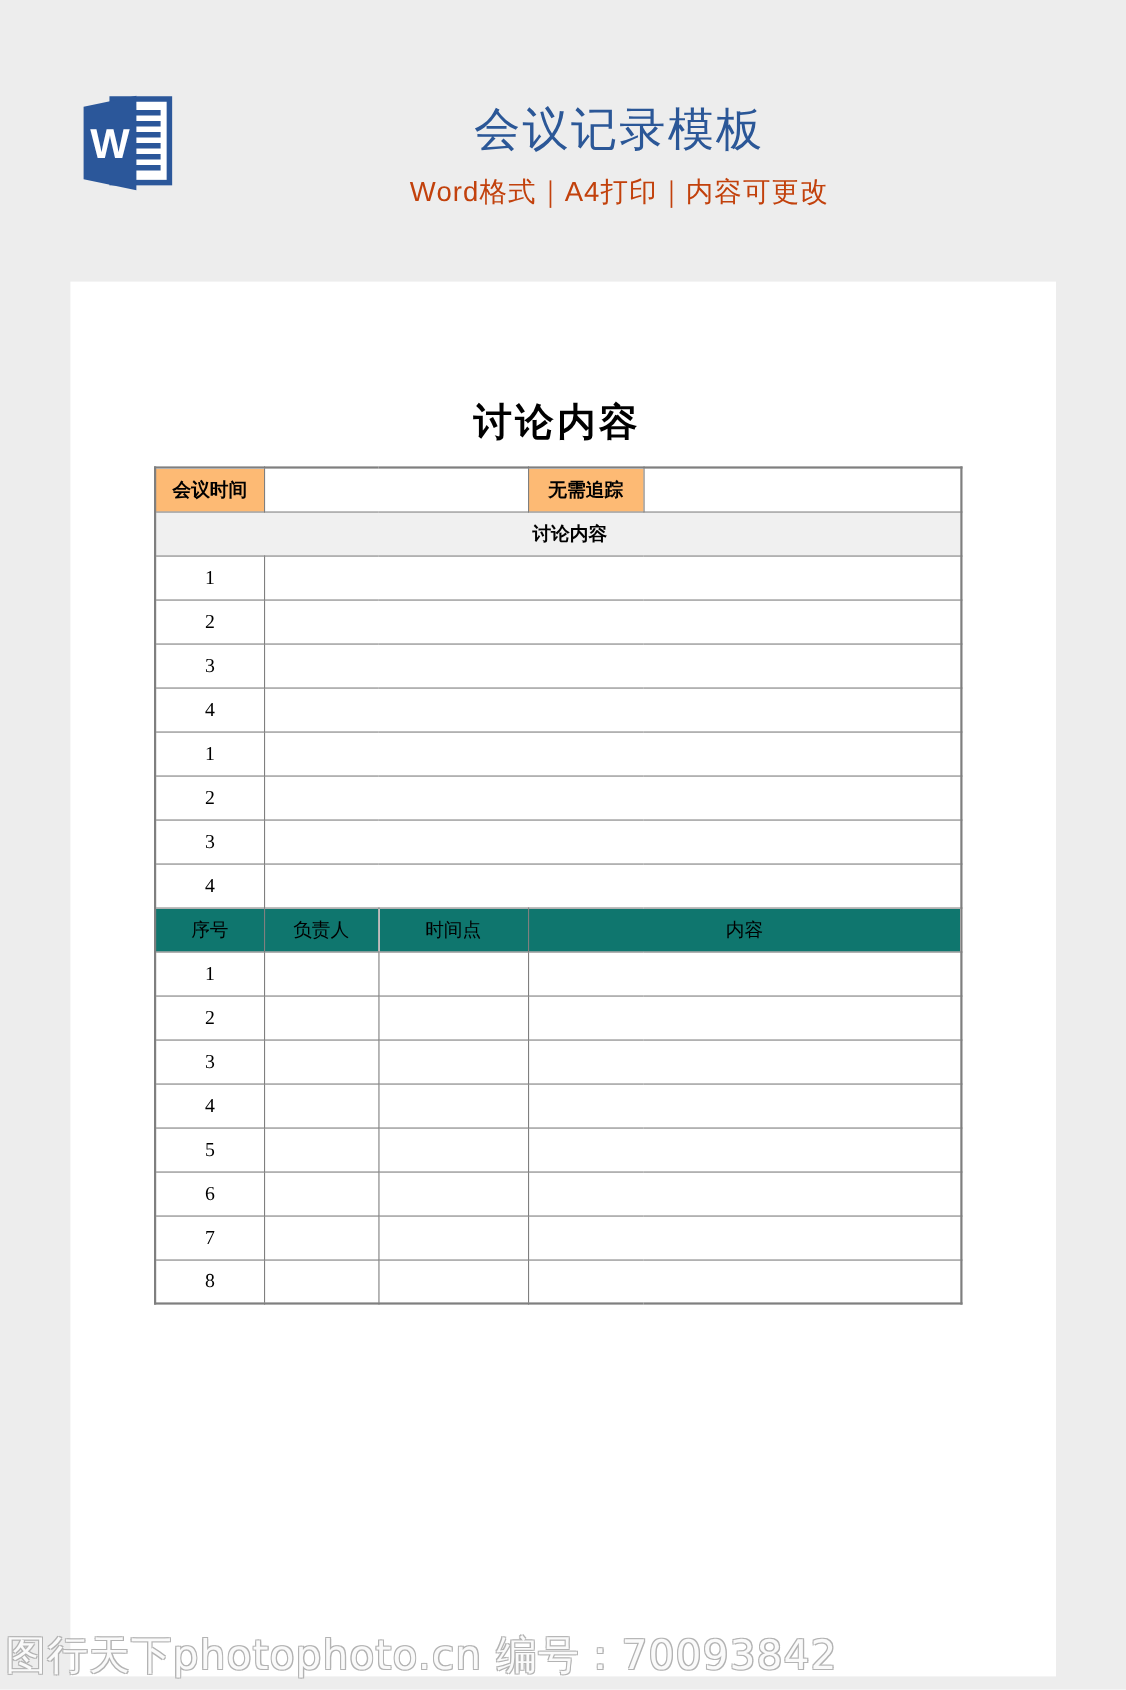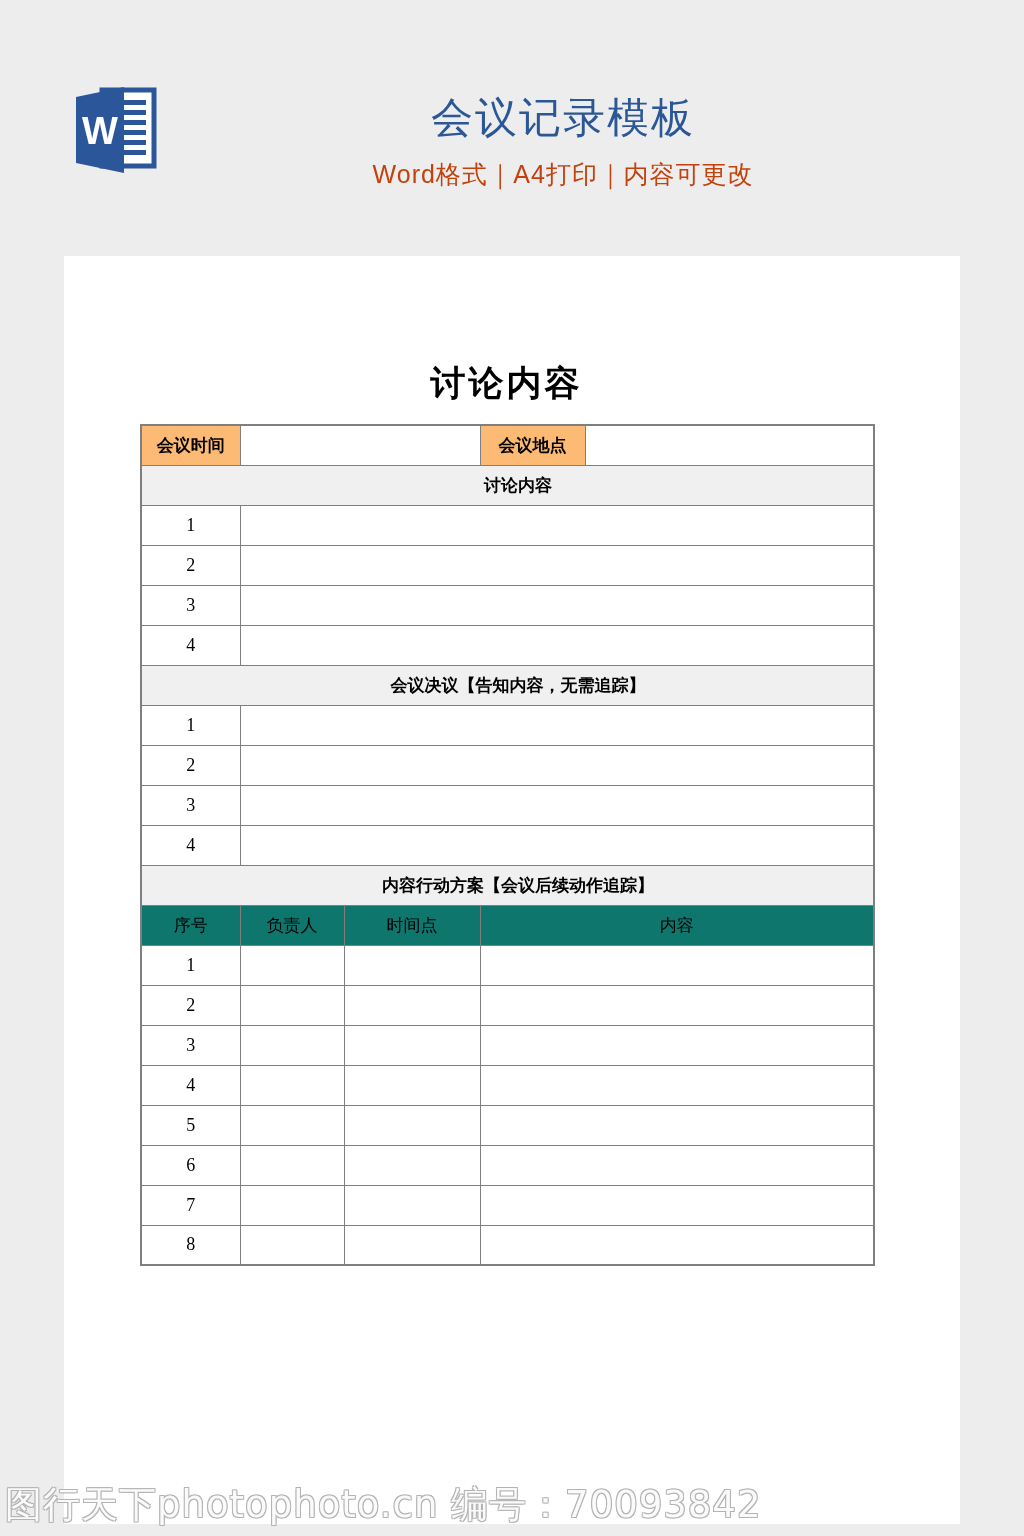--- a/index.html
+++ b/index.html
@@ -108,21 +108,21 @@
         <col style="width:104px">
         <col style="width:136px">
       <col style="width:105px">
         <col style="width:289px">
     </colgroup>
     <tbody>
 
       <tr>
         <td class="lbl">会议时间</td>
         <td class="blank" colspan="2"></td>
-        <td class="lbl">会议地点</td>
+        <td class="lbl">无需追踪</td>
         <td class="blank"></td>
       </tr>
 
 
 
 
       <tr>
         <td class="sec" colspan="5">讨论内容</td>
       </tr>
       <tr>
@@ -136,42 +136,36 @@
       <tr>
         <td class="num">3</td>
         <td class="blank" colspan="4"></td>
       </tr>
       <tr>
         <td class="num">4</td>
         <td class="blank" colspan="4"></td>
       </tr>
 
       <tr>
-        <td class="sec" colspan="5">会议决议【告知内容，无需追踪】</td>
-      </tr>
-      <tr>
         <td class="num">1</td>
         <td class="blank" colspan="4"></td>
       </tr>
       <tr>
         <td class="num">2</td>
         <td class="blank" colspan="4"></td>
       </tr>
       <tr>
         <td class="num">3</td>
         <td class="blank" colspan="4"></td>
       </tr>
       <tr>
         <td class="num">4</td>
         <td class="blank" colspan="4"></td>
       </tr>
 
-      <tr>
-        <td class="sec" colspan="5">内容行动方案【会议后续动作追踪】</td>
-      </tr>
       <tr>
         <td class="colh">序号</td>
         <td class="colh">负责人</td>
         <td class="colh">时间点</td>
         <td class="colh" colspan="2">内容</td>
       </tr>
       <tr>
         <td class="num">1</td>
         <td class="blank"></td>
         <td class="blank"></td>

